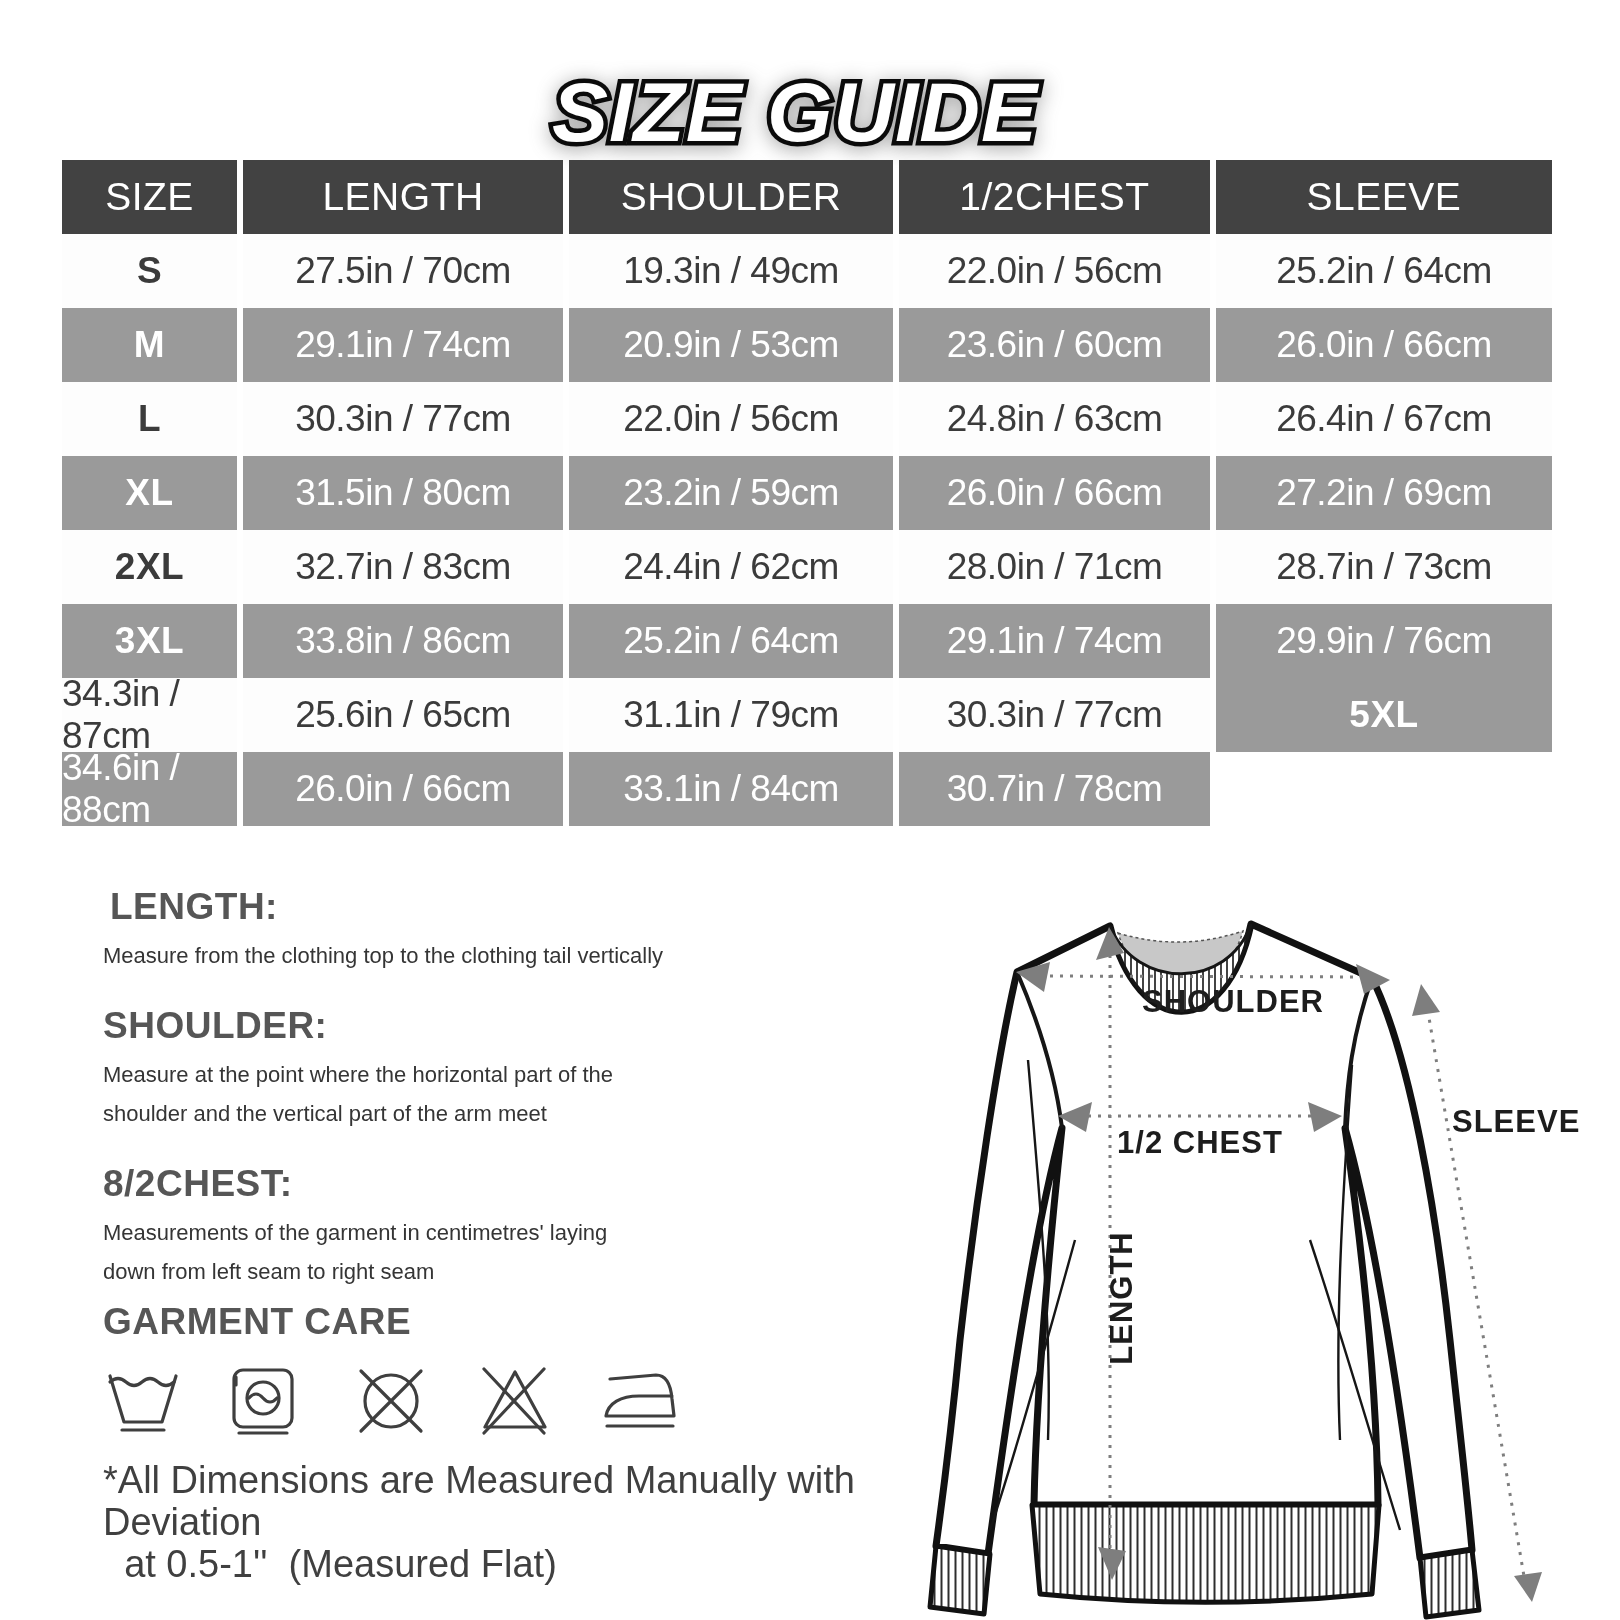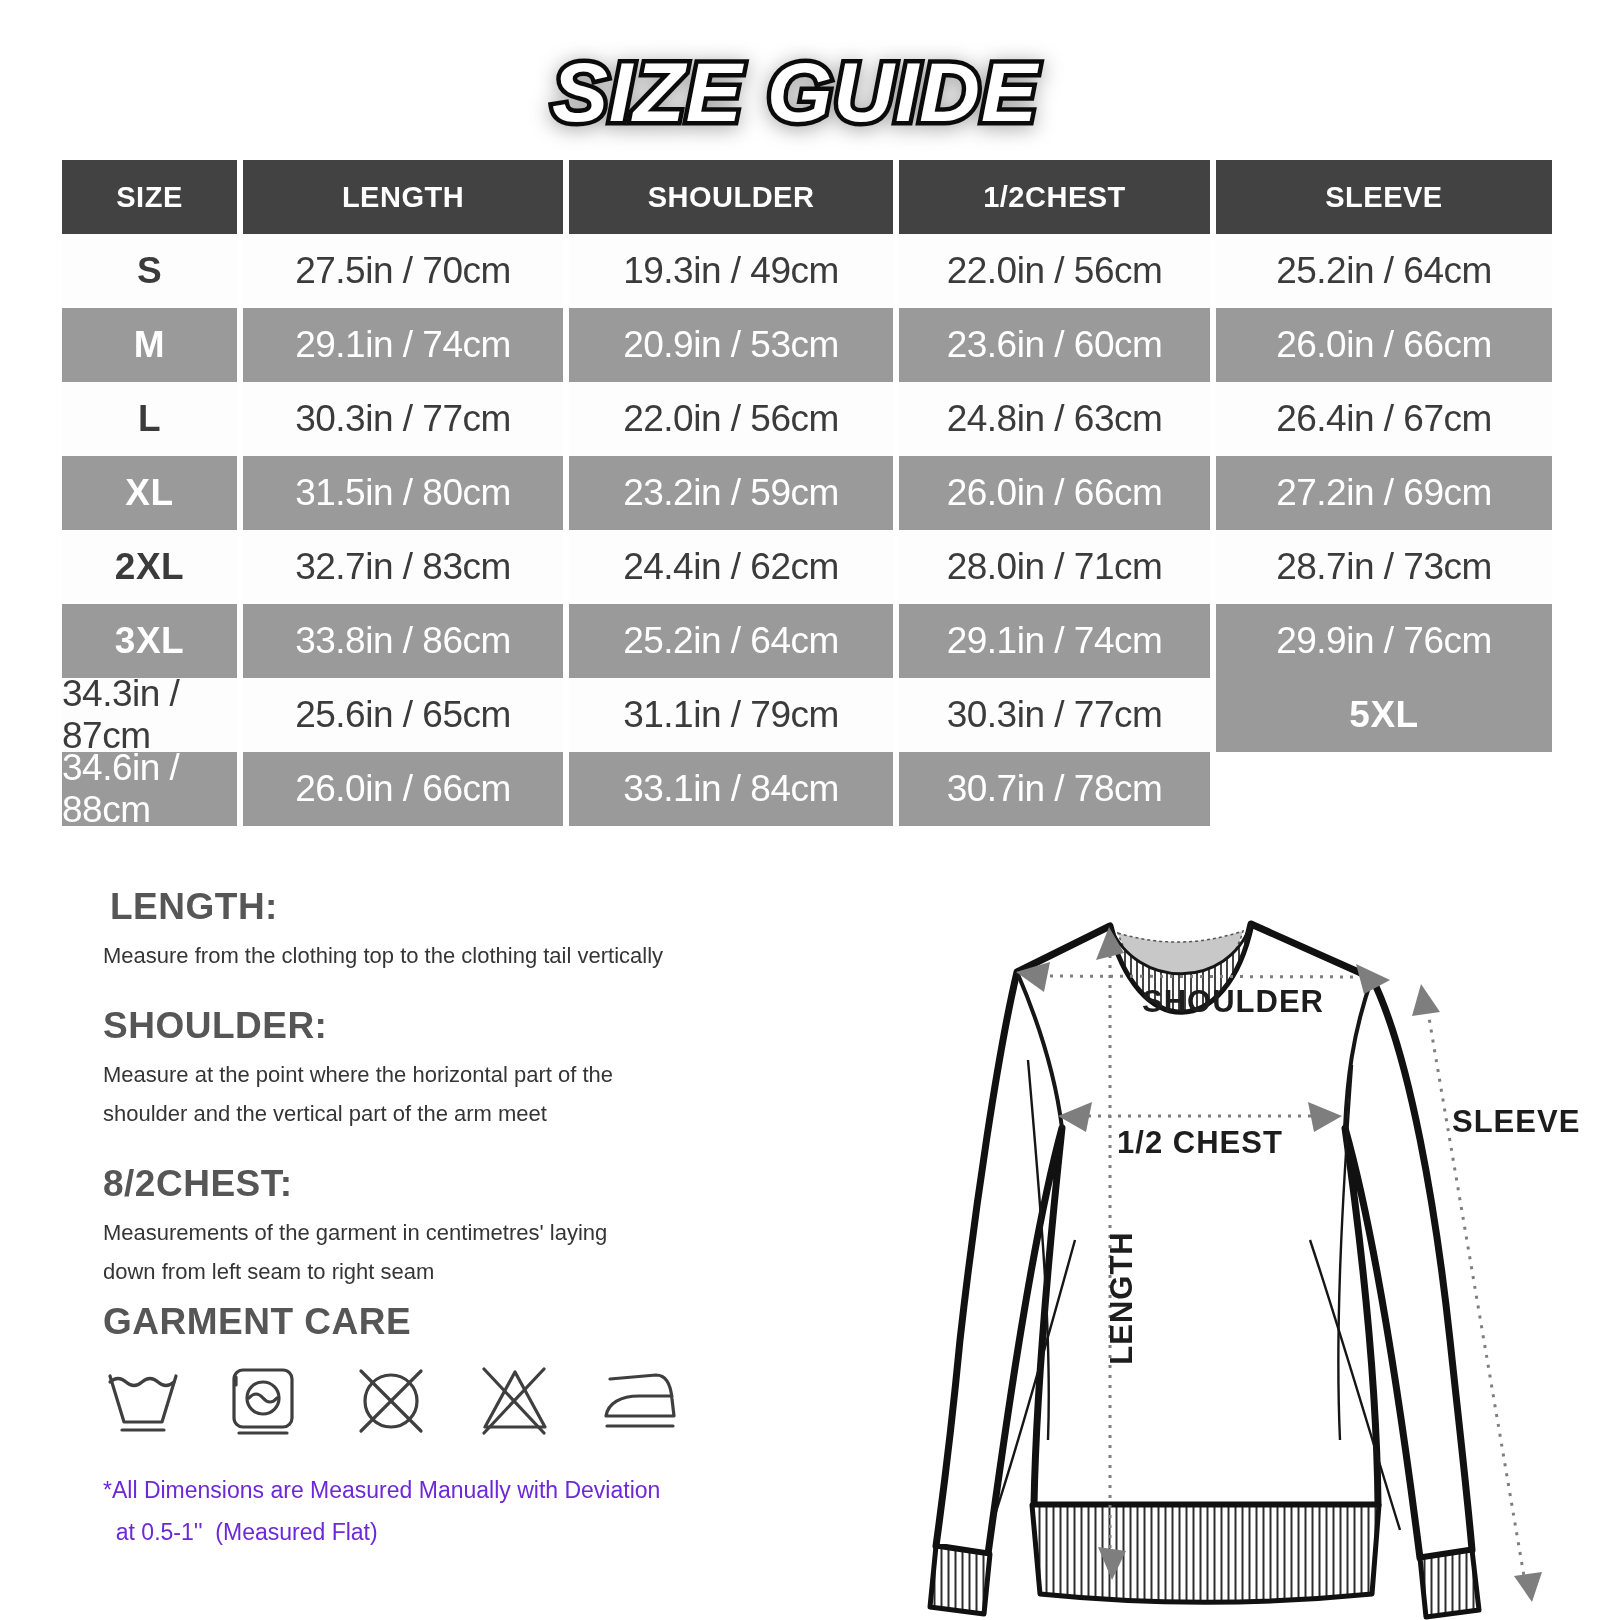--- a/index.html
+++ b/index.html
@@ -2,48 +2,48 @@
 <html><head>
 <meta charset="utf-8">
 <style>
   html,body{margin:0;padding:0;background:#fff;}
   .canvas{
     position:relative;width:1620px;height:1620px;overflow:hidden;
     background:#fff;font-family:"Liberation Sans",sans-serif;
   }
   
   .title{
-    position:absolute;top:44px;left:0;width:1590px;text-align:center;
+    position:absolute;top:64px;left:0;width:1590px;text-align:center;
     font-size:84px;font-weight:bold;font-style:italic;letter-spacing:1px;
     color:#fff;-webkit-text-stroke:9px #0b0b0b;paint-order:stroke fill;
     filter:drop-shadow(0 3px 10px rgba(60,60,60,.45));
     white-space:nowrap;
   }
   
   .size-table{
     position:absolute;left:62px;top:160px;
     display:grid;
     grid-template-columns:175px 320px 324px 311px 336px;
     grid-auto-rows:74px;
     column-gap:6px;
   }
   .cell{display:flex;align-items:center;justify-content:center;font-size:37px;letter-spacing:-.5px;}
-  .cell.header{background:var(--header-bg,#424242);color:var(--header-text,#fff);font-weight:bold;font-size:29px;letter-spacing:.5px;}
+  .cell.header{background:var(--header-bg,#424242);color:var(--header-text,#fff);font-weight:normal;font-size:39px;letter-spacing:.5px;}
   .cell.white{background:var(--row-white-bg,#fdfdfd);color:var(--body-text,#3b3b3b);}
   .cell.gray{background:var(--row-gray-bg,#9a9a9a);color:#fff;}
   .cell.size-col{font-weight:bold;letter-spacing:.5px;}
   
   .defs{position:absolute;left:103px;top:884px;width:880px;}
   .term{font-size:37px;font-weight:bold;color:var(--heading-text,#565656);letter-spacing:.5px;margin-top:28px;line-height:46px;}
   .term:first-child{margin-top:0;margin-left:7px;}
   .para{font-size:22px;color:#353535;line-height:39px;margin-top:6px;white-space:pre-line;}
   .term.care{margin-top:8px;}
   .care-icons{display:flex;gap:44px;margin-top:18px;align-items:flex-end;}
   .care-icons svg{display:block;}
-  .note{font-size:23px;color:#6d28d9;line-height:42px;margin-top:30px;white-space:pre-wrap;}
+  .note{font-size:38px;color:#404040;line-height:42px;margin-top:20px;white-space:pre-wrap;}
   
   .garment{position:absolute;left:870px;top:855px;}
   .garment text{font-family:"Liberation Sans",sans-serif;font-weight:bold;font-size:31px;fill:#1d1d1d;letter-spacing:1px;}
   .dotline{stroke:var(--diagram-gray,#7e7e7e);stroke-width:3;stroke-dasharray:3 7;fill:none;}
   .arrow{fill:var(--diagram-gray,#7e7e7e);stroke:none;}
 </style>
 </head>
 <body style="--header-bg: #424242; --header-text: #ffffff; --row-gray-bg: #9a9a9a; --row-white-bg: #fdfdfd; --body-text: #3b3b3b; --heading-text: #565656; --diagram-gray: #7e7e7e;">
 
 <div class="canvas">

